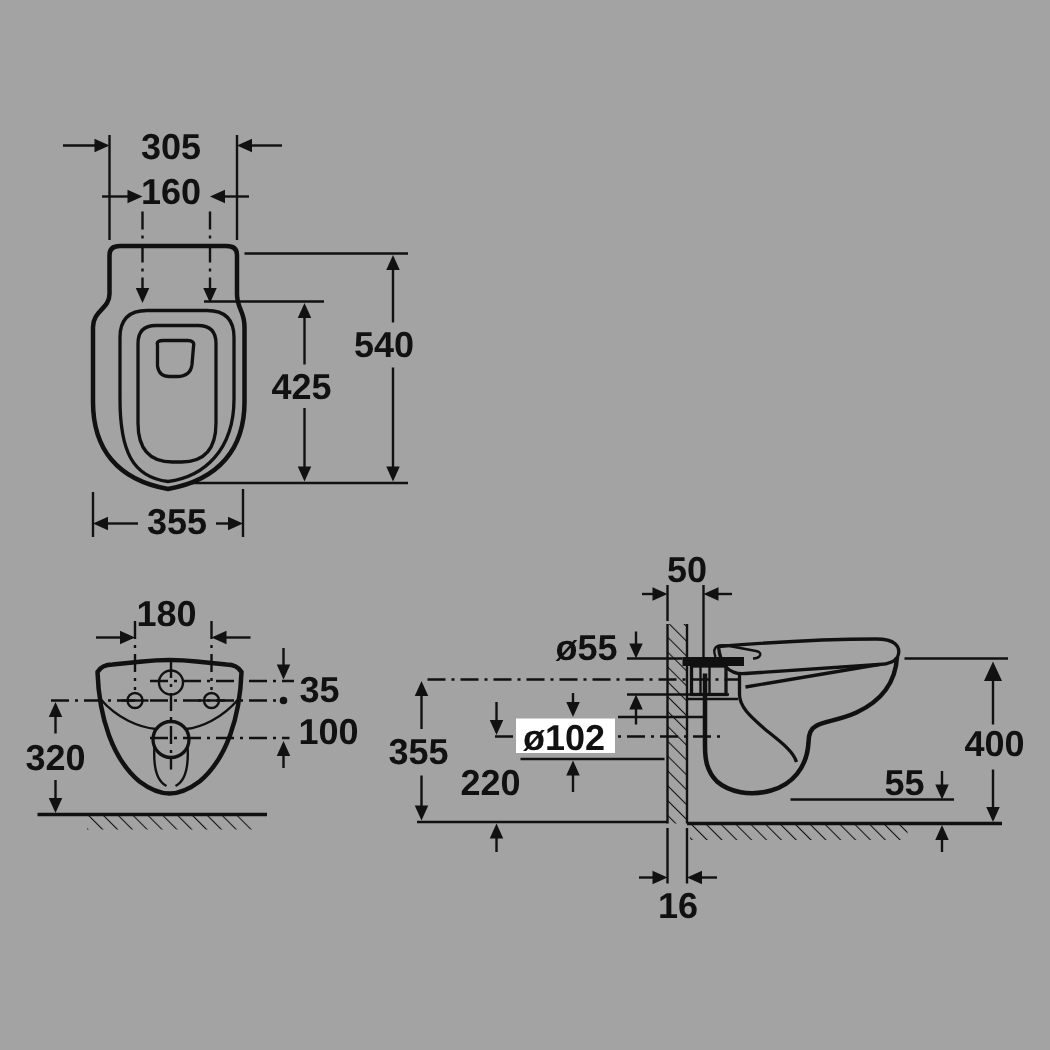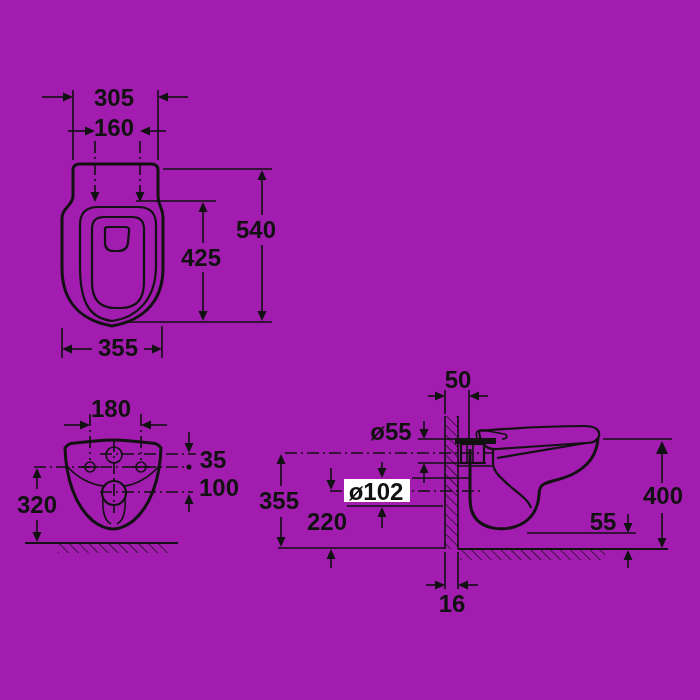--- a/index.html
+++ b/index.html
@@ -1,16 +1,16 @@
 <!DOCTYPE html>
 <html><head>
 <meta charset="utf-8">
 <style>
   html,body{margin:0;padding:0;background:#ffffff;}
-  .sheet{position:relative;width:700px;height:700px;background:#a21caf;overflow:hidden;}
+  .sheet{position:relative;width:700px;height:700px;background:#a3a3a3;overflow:hidden;}
   svg{display:block;}
   text{font-family:"Liberation Sans", sans-serif;font-weight:700;font-size:24px;fill:#111111;}
   .ln{stroke:#111111;fill:none;}
   .thin{stroke-width:1.6;}
   .med{stroke-width:2.2;}
   .thick{stroke-width:3;}
   .dashdot{stroke-dasharray:12 4 2 4;}
   .head{fill:#111111;stroke:none;}
   .bg{fill:#ffffff;stroke:none;}
 </style>

